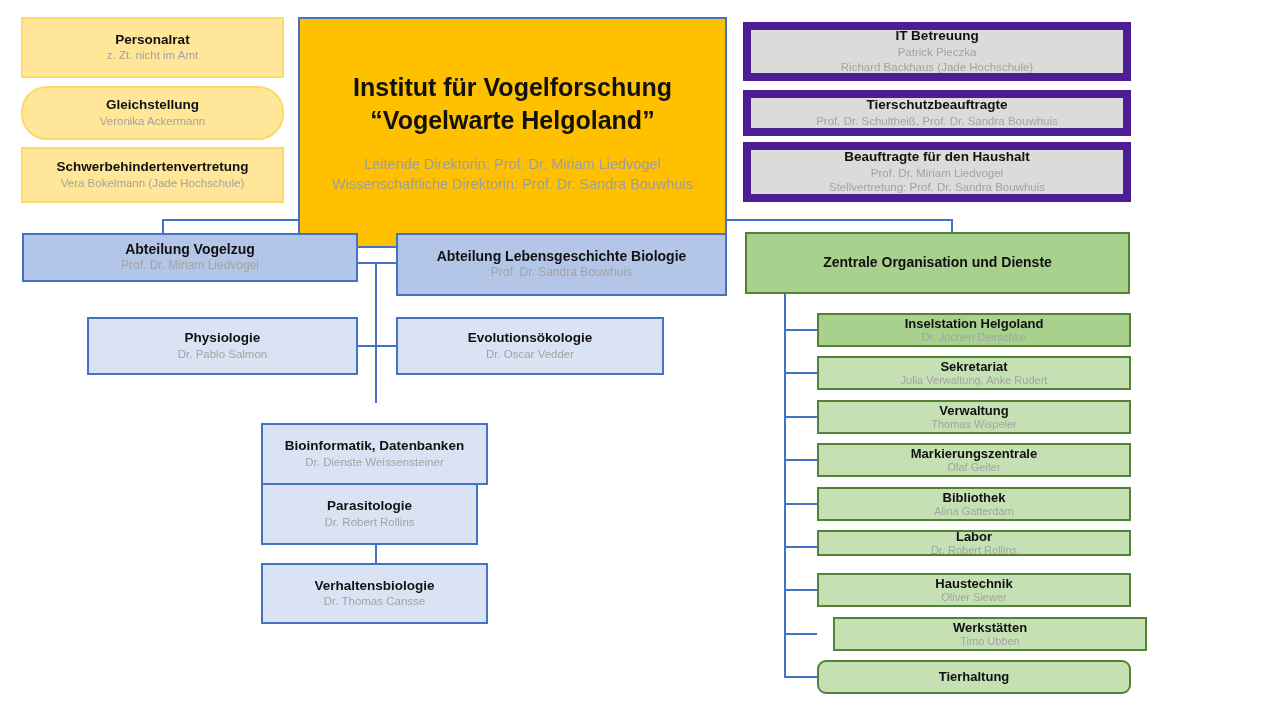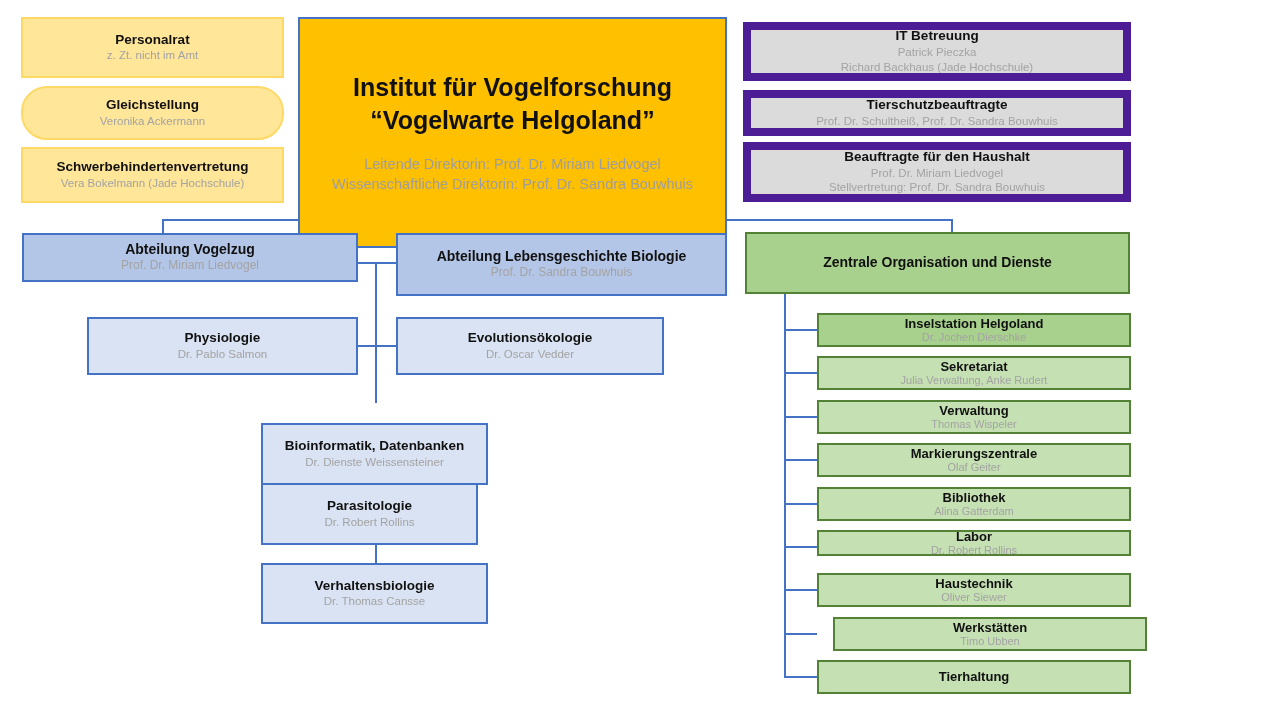--- a/index.html
+++ b/index.html
@@ -235,18 +235,18 @@
       </div>
     </div>
     <div class="box box-green-light" style="left: 817px; top: 617px; width: 314px; height: 34px; margin-left: 16px;">
       <div>
         <div class="title">Werkstätten</div>
       </div>
       <div>
         <div class="sub">Timo Ubben</div>
       </div>
     </div>
-    <div class="box box-green-light" style="left: 817px; top: 660px; width: 314px; height: 34px;">
+    <div class="box box-green-light" style="left: 817px; top: 660px; width: 314px; height: 34px; border-radius: 9px;">
       <div>
         <div class="title">Tierhaltung</div>
       </div>
     </div>
   </div>
 
 </body></html>

